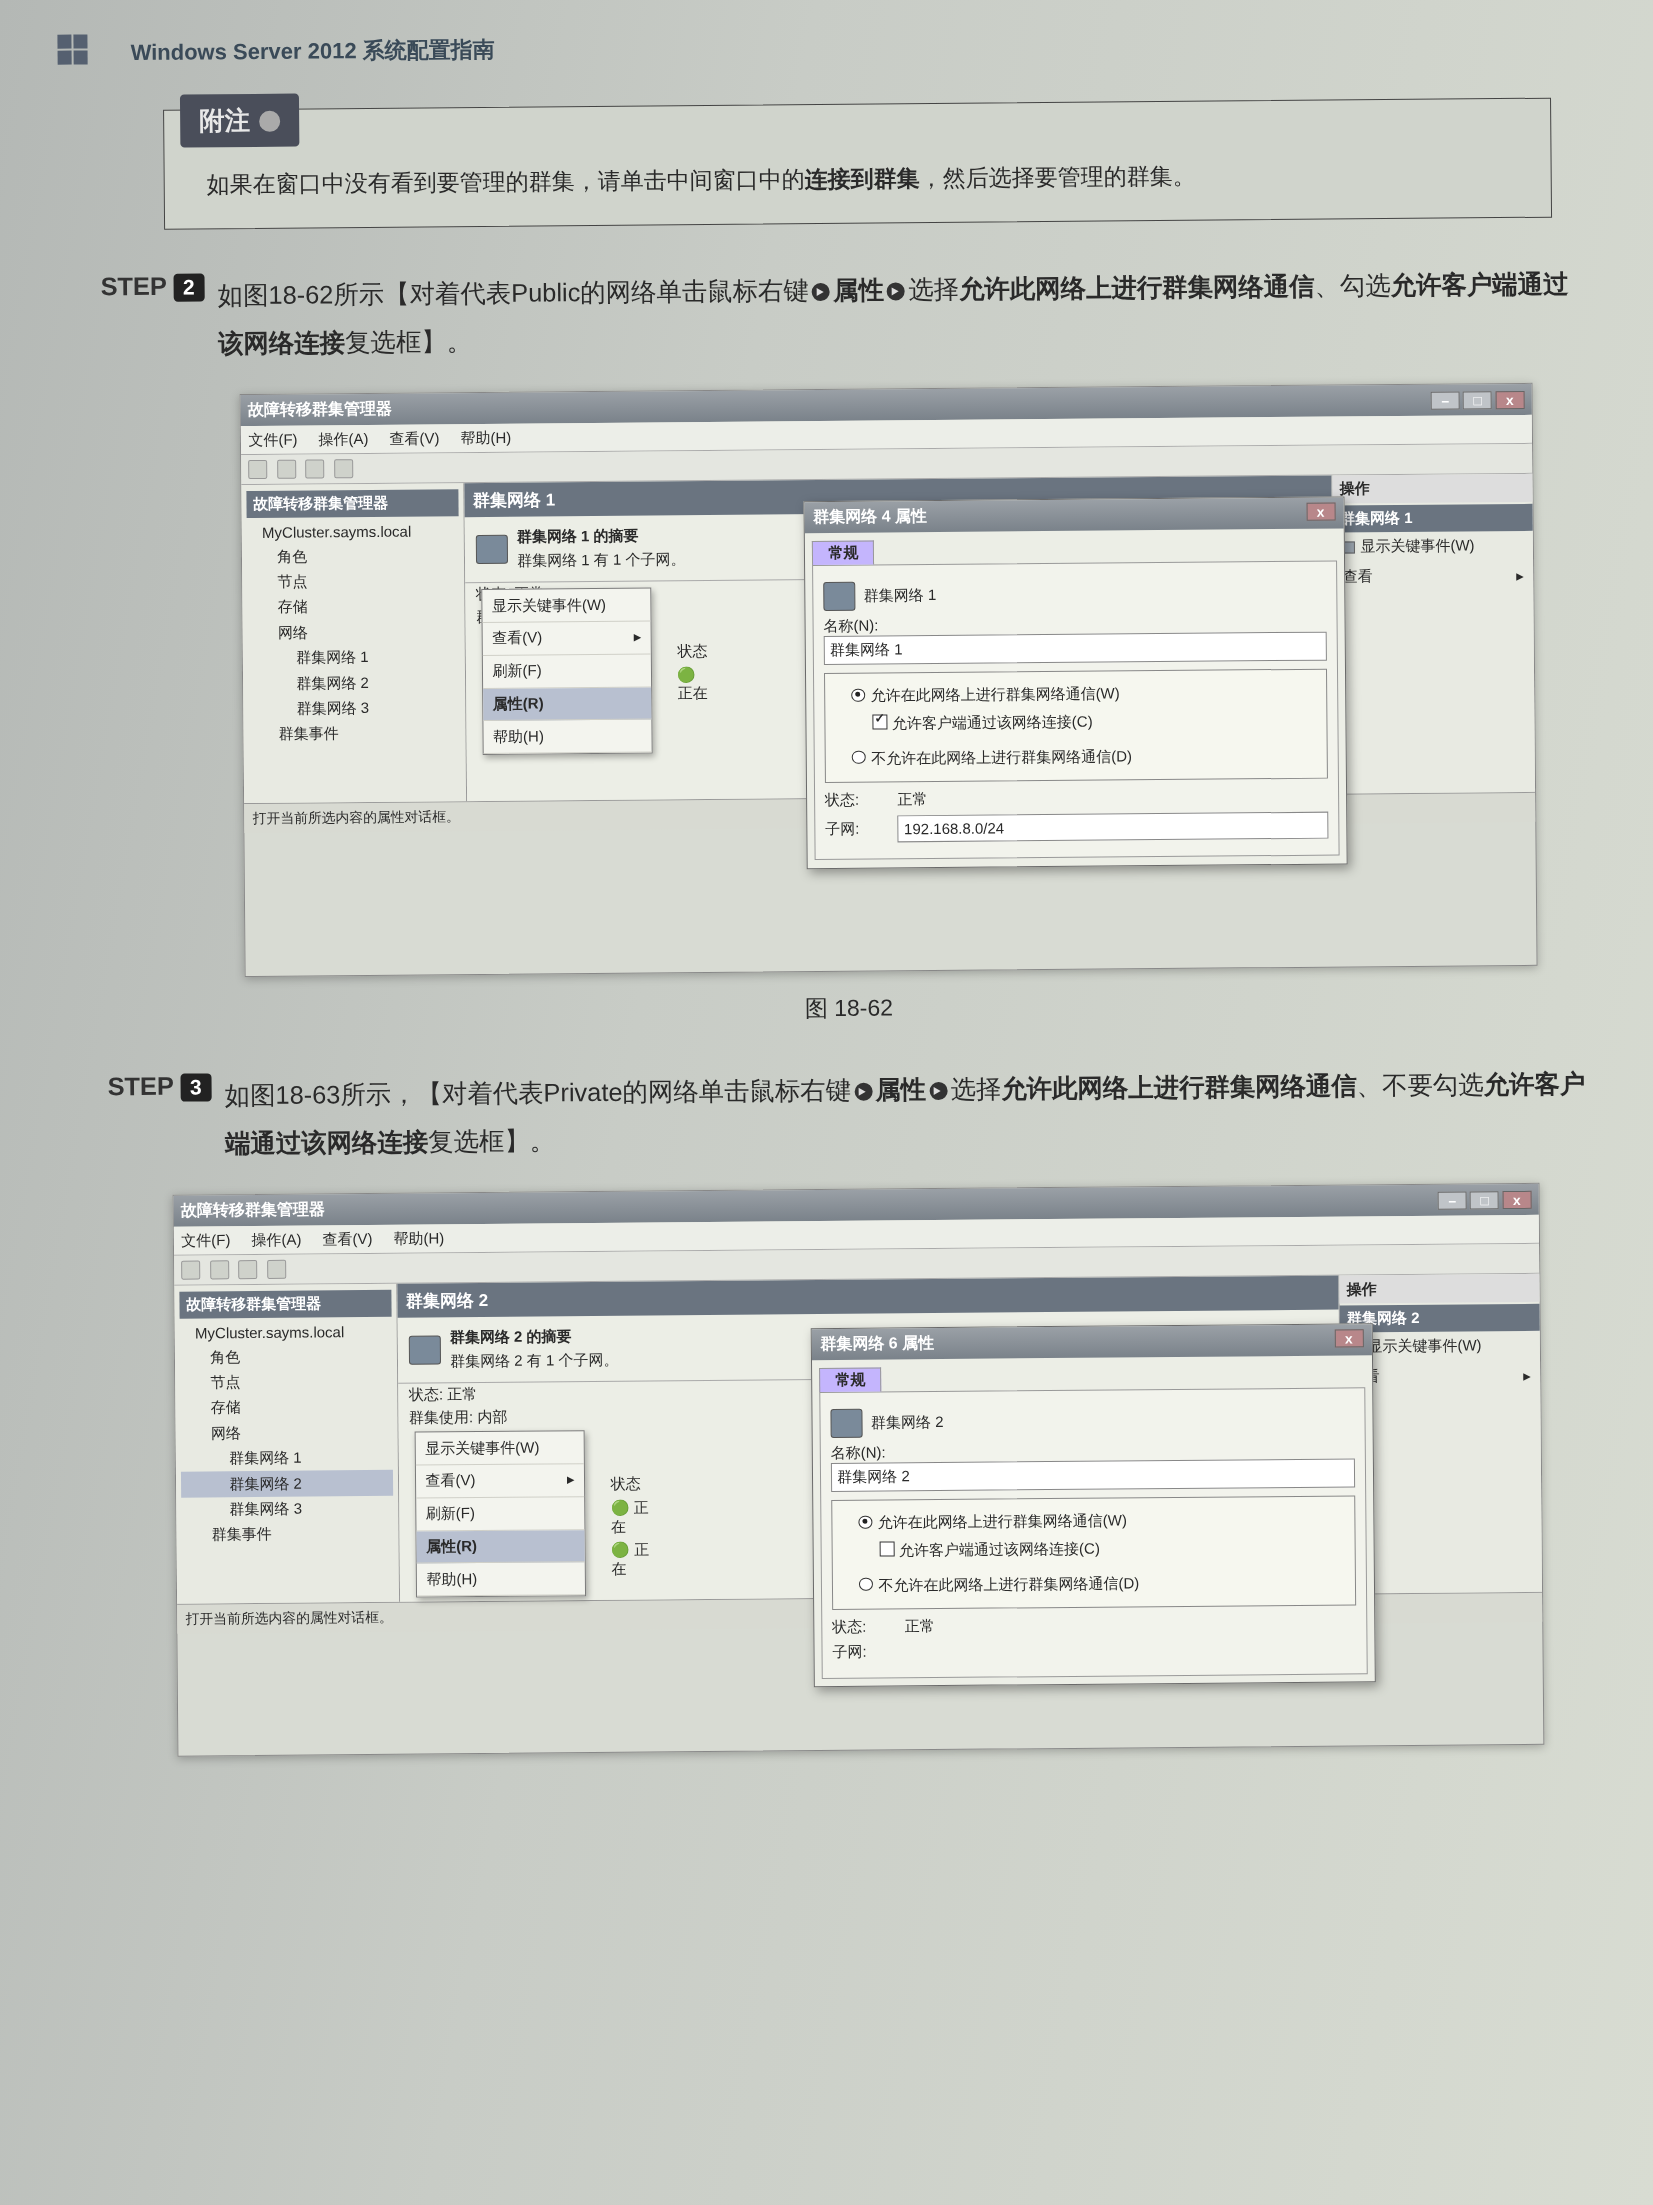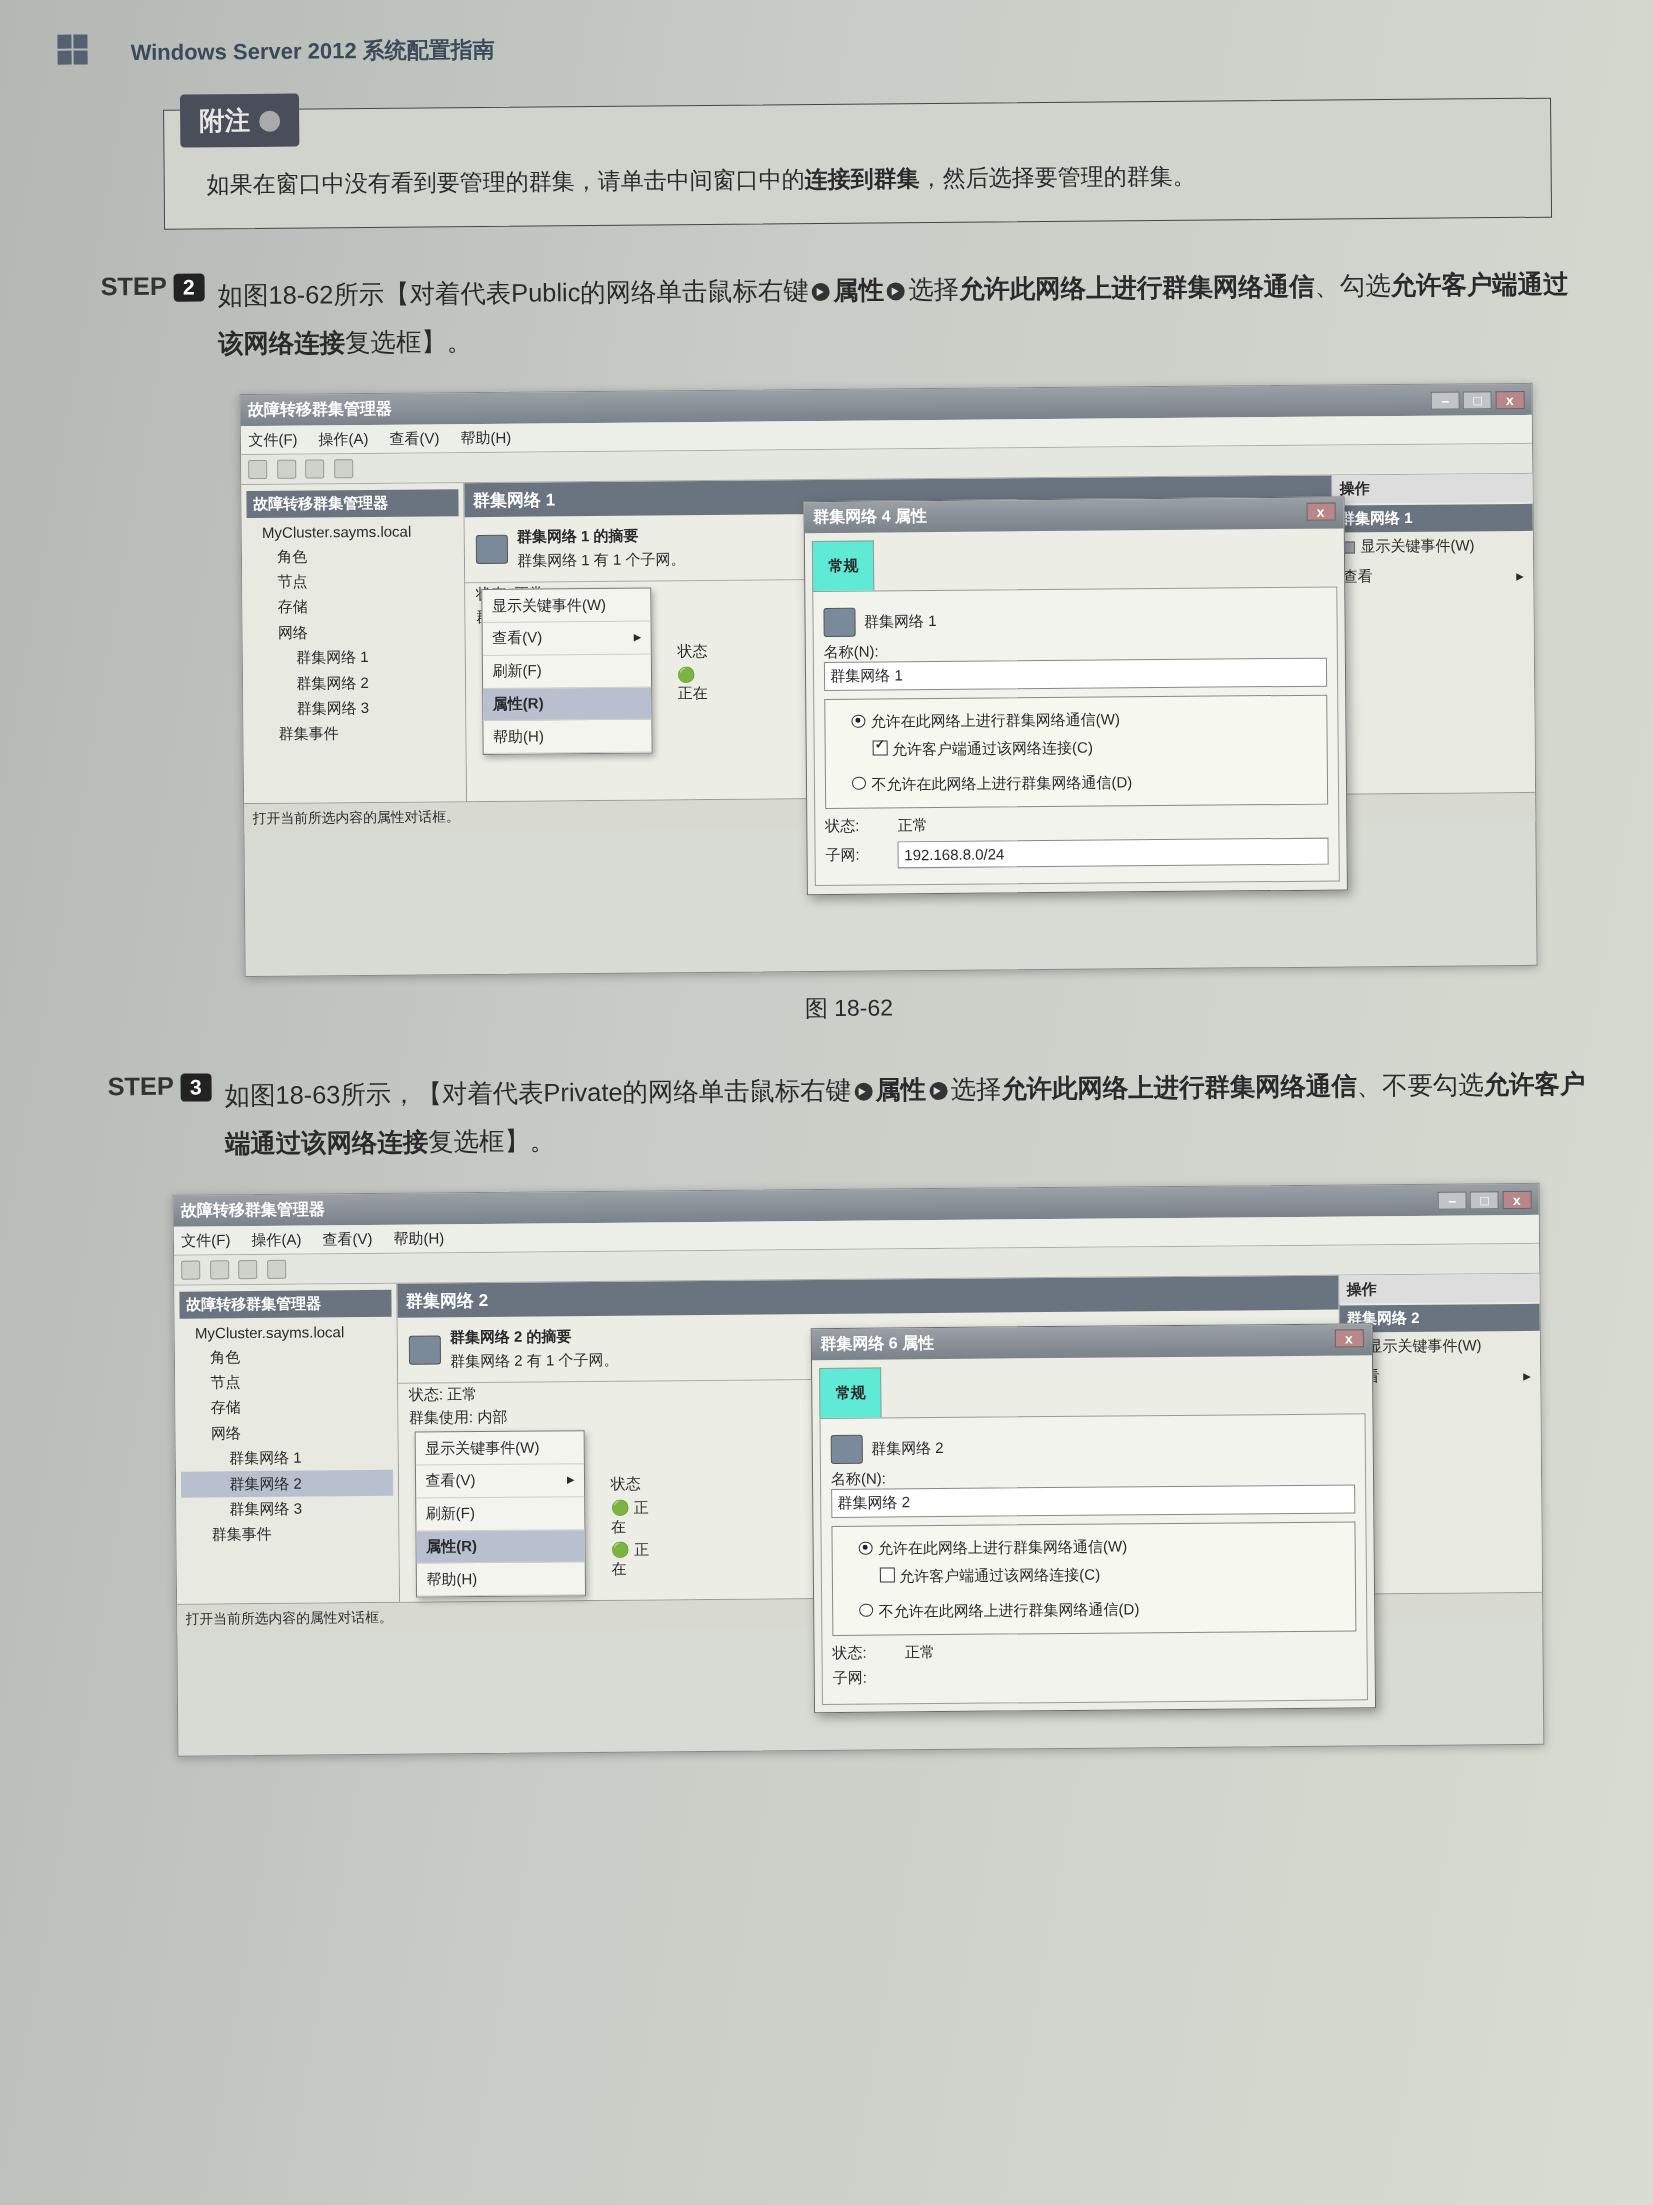--- a/index.html
+++ b/index.html
@@ -275,22 +275,22 @@
     background: linear-gradient(#9aa0a6, #7a828a);
     color: #fff;
     padding: 5.3px 8.5px;
     display: flex;
     justify-content: space-between;
     font-size: 16px;
     font-weight: 700;
   }
   .dlg-tab {
     display: inline-block;
-    padding: 15px 15px;
-    background: #5eead4;
+    padding: 2px 15px;
+    background: #c4b5fd;
     border: 0.5px solid #999;
     border-bottom: none;
     margin: 7.4px 0 0 7.4px;
     font-weight: 700;
   }
   .dlg-body {
     border: 0.5px solid #999;
     margin: 0 7.4px 7.4px 7.4px;
     padding: 9.5px;
     background: #f2f3ec;

